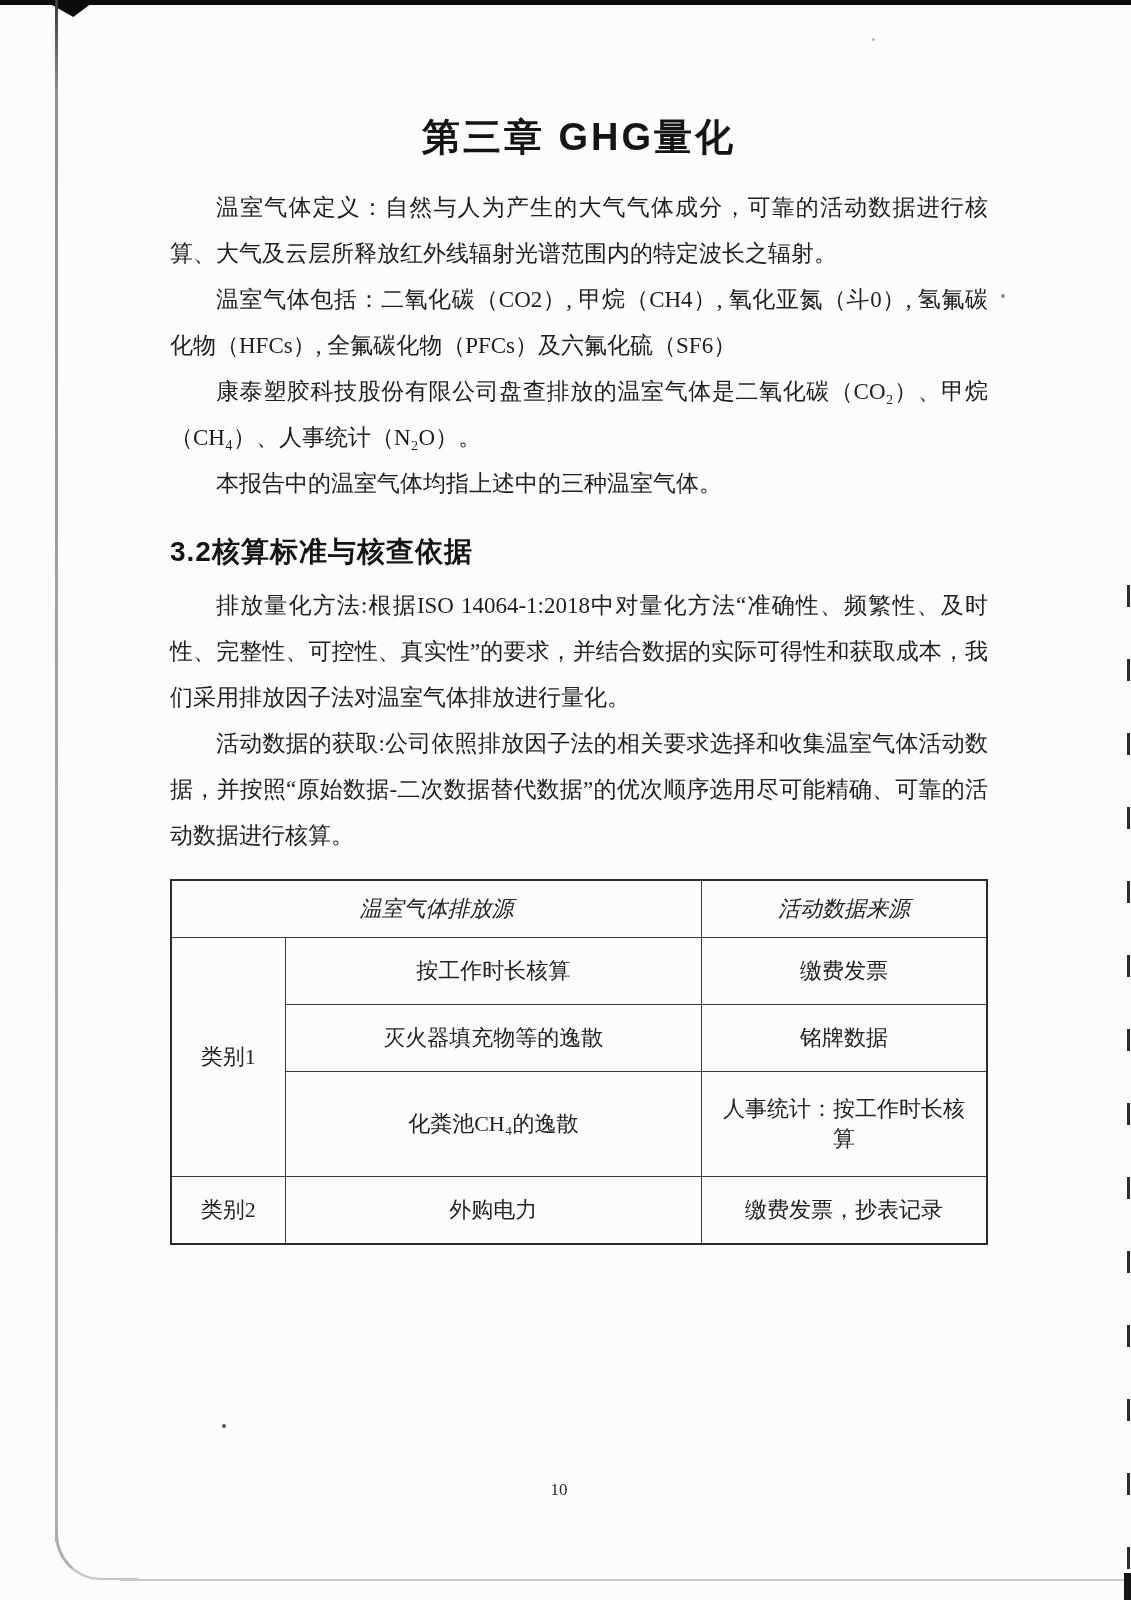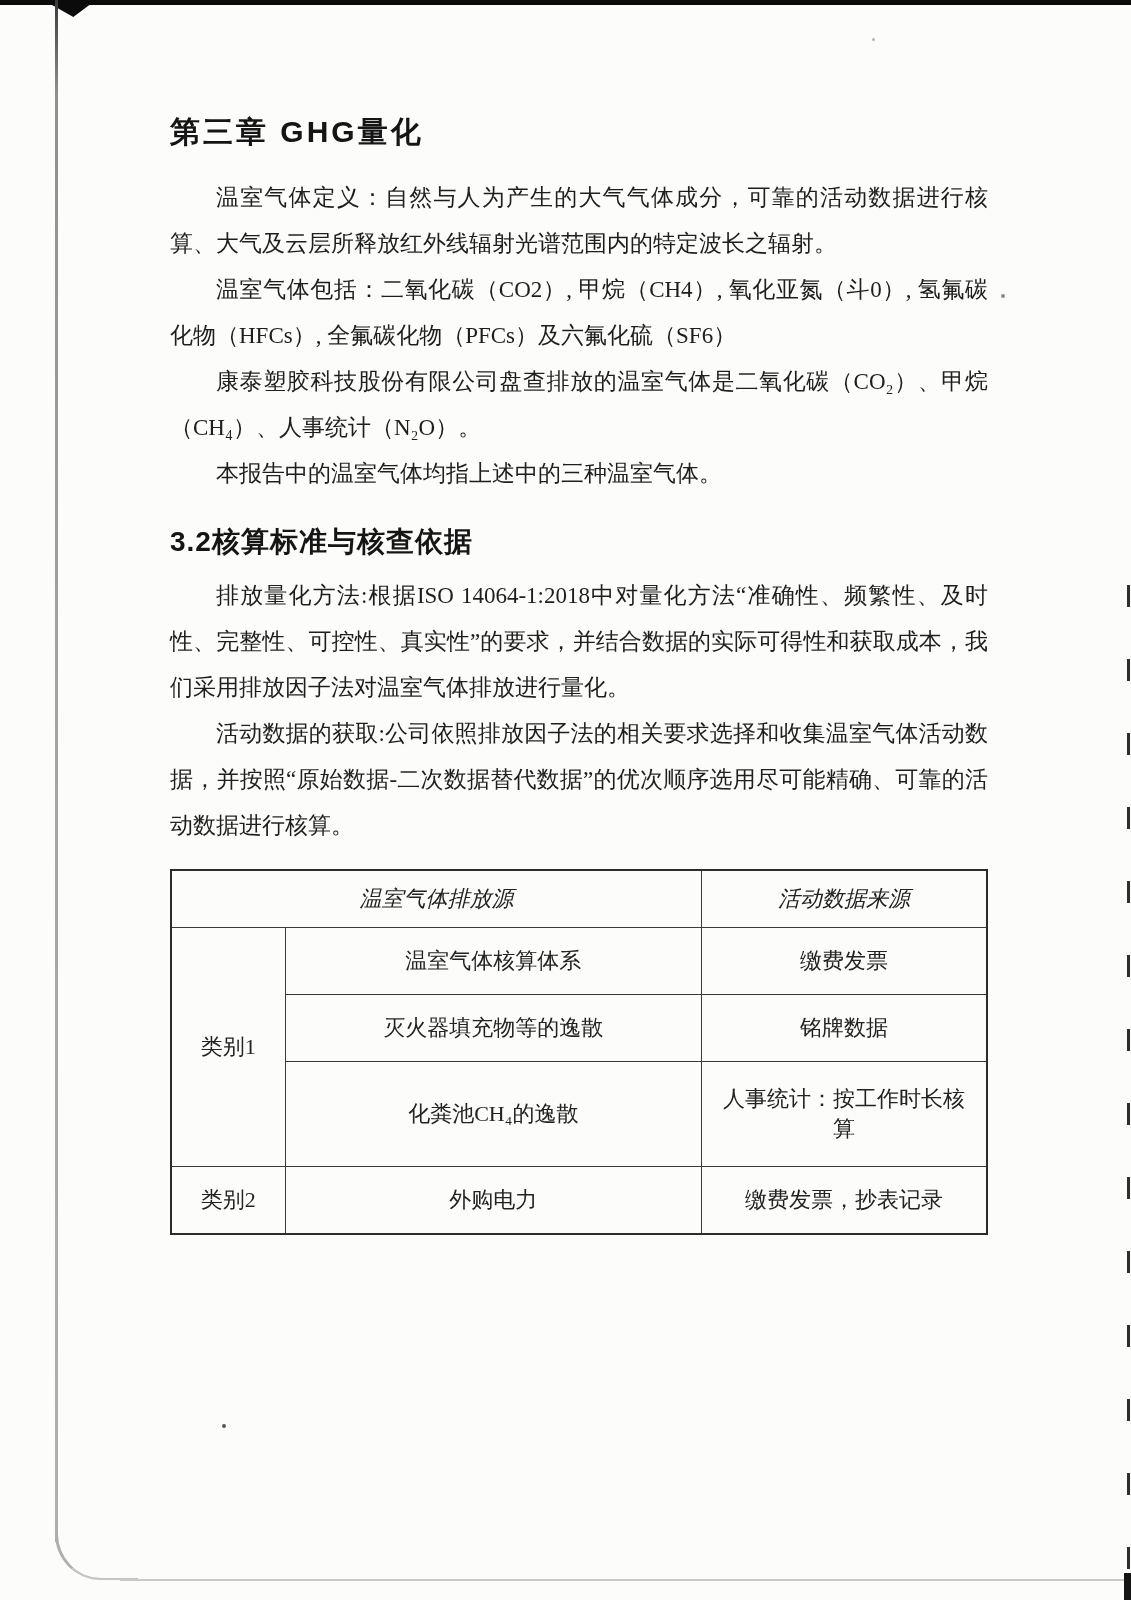--- a/index.html
+++ b/index.html
@@ -23,23 +23,23 @@
   .right-dashes{position:absolute;right:1px;top:585px;bottom:0;width:3px;
     background:repeating-linear-gradient(#2e2e2e 0 22px,transparent 22px 74px);}
   .corner-mark{position:absolute;right:0;bottom:0;width:7px;height:27px;background:#141414;}
   .speck{position:absolute;border-radius:50%;background:#8a8a8a;}
   .speck.s1{left:1001px;top:294px;width:4px;height:4px;}
   .speck.s2{left:872px;top:38px;width:3px;height:3px;background:#b5b5b5;}
   .speck.s3{left:222px;top:1424px;width:4px;height:4px;background:#555;}
   
   .content{position:absolute;left:170px;top:112px;width:818px;}
   .chapter-title{
-    margin:0 0 22px 0;text-align:left;
+    margin:0 0 22px 0;text-align:center;
     font-family:"Liberation Sans","DejaVu Sans",sans-serif;
-    font-weight:bold;font-size:30px;letter-spacing:3px;color:#151515;
+    font-weight:bold;font-size:38px;letter-spacing:3px;color:#151515;
   }
   .sec-heading{
     margin:0 0 12px 0;
     font-family:"Liberation Sans","DejaVu Sans",sans-serif;
     font-weight:bold;font-size:28px;letter-spacing:1px;color:#151515;
   }
   .sec-heading.second{margin-top:26px;}
   .body-p{
     margin:0;font-size:23px;line-height:46px;
     text-indent:2em;text-align:justify;color:#1e1e1e;
@@ -103,35 +103,36 @@
           <col class="col-src">
           <col class="col-dat">
       </colgroup>
       <tbody>
         <tr class="h-row">
           <th colspan="2">温室气体排放源</th>
           <th>活动数据来源</th>
         </tr>
         <tr class="r-std">
           <td rowspan="3">类别1</td>
-          <td>温室气体核算体系</td>
+          <td>按工作时长核算</td>
           <td>缴费发票</td>
         </tr>
         <tr class="r-std">
           <td>灭火器填充物等的逸散</td>
           <td>铭牌数据</td>
         </tr>
         <tr class="r-tall">
           <td>化粪池CH₄的逸散</td>
           <td>人事统计：按工作时长核算</td>
         </tr>
         <tr class="r-last">
           <td>类别2</td>
           <td>外购电力</td>
           <td>缴费发票，抄表记录</td>
         </tr>
       </tbody>
     </table>
 
   </div>
 
+  <div class="pagenum">10</div>
 
 </div>
 
 </body></html>

